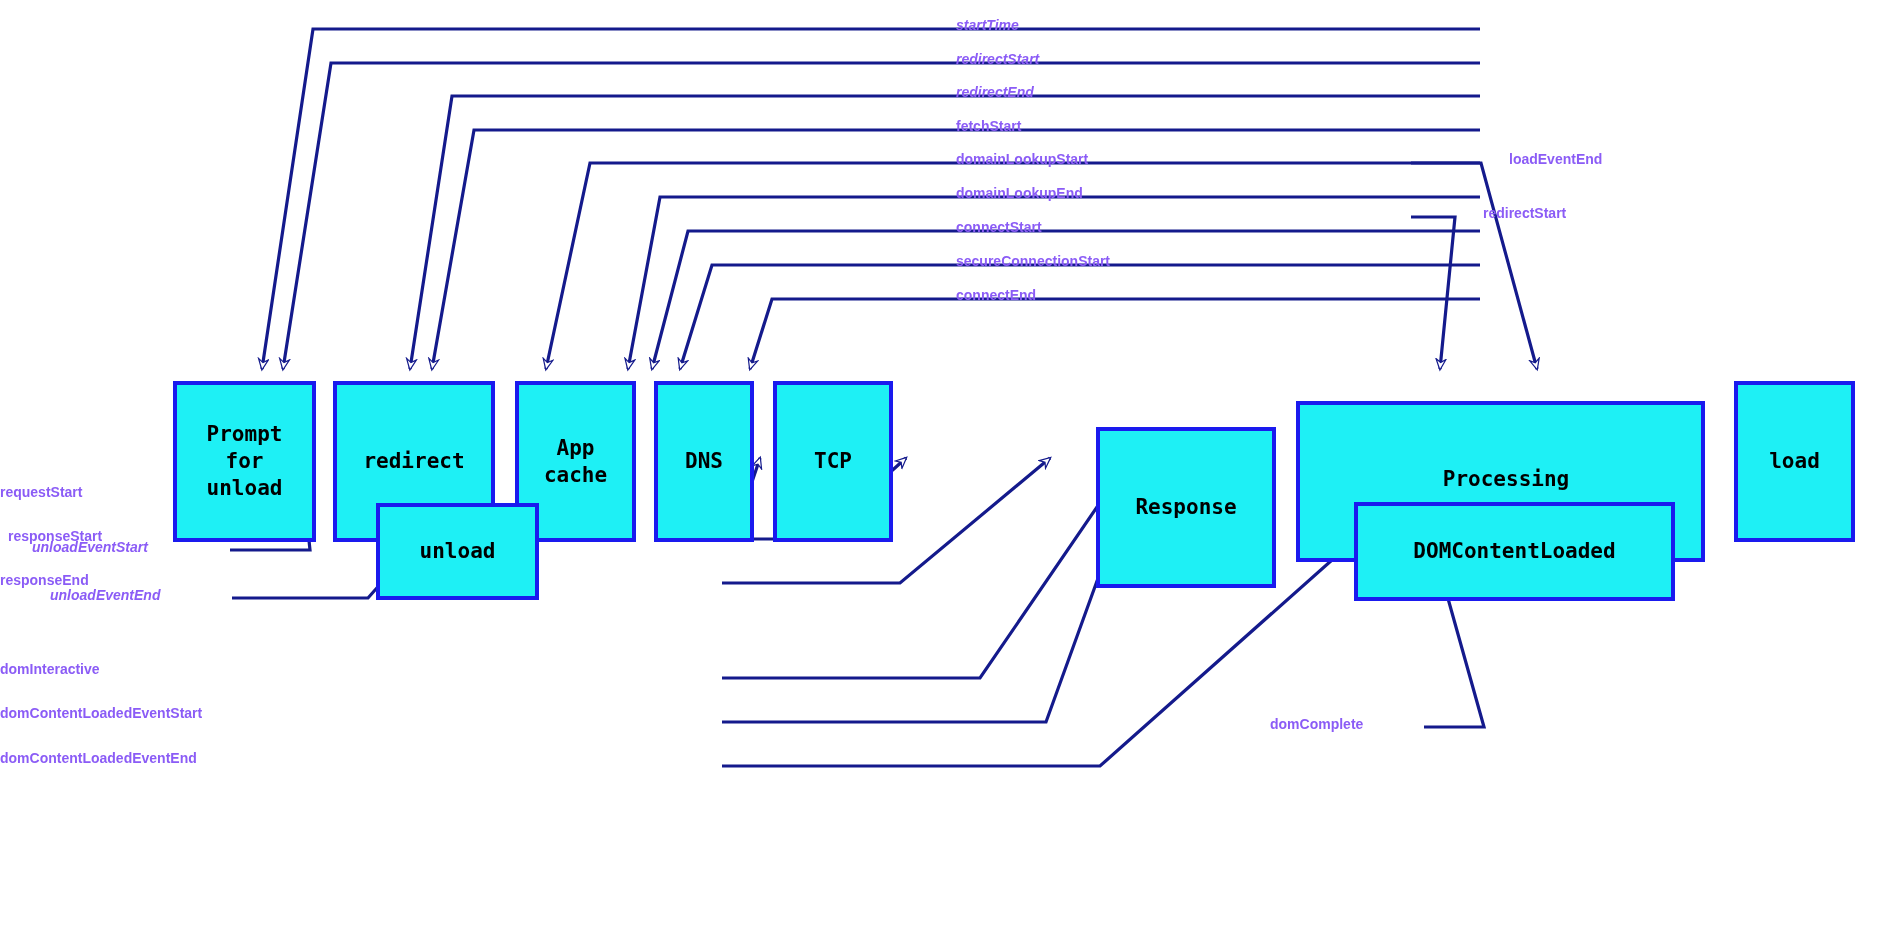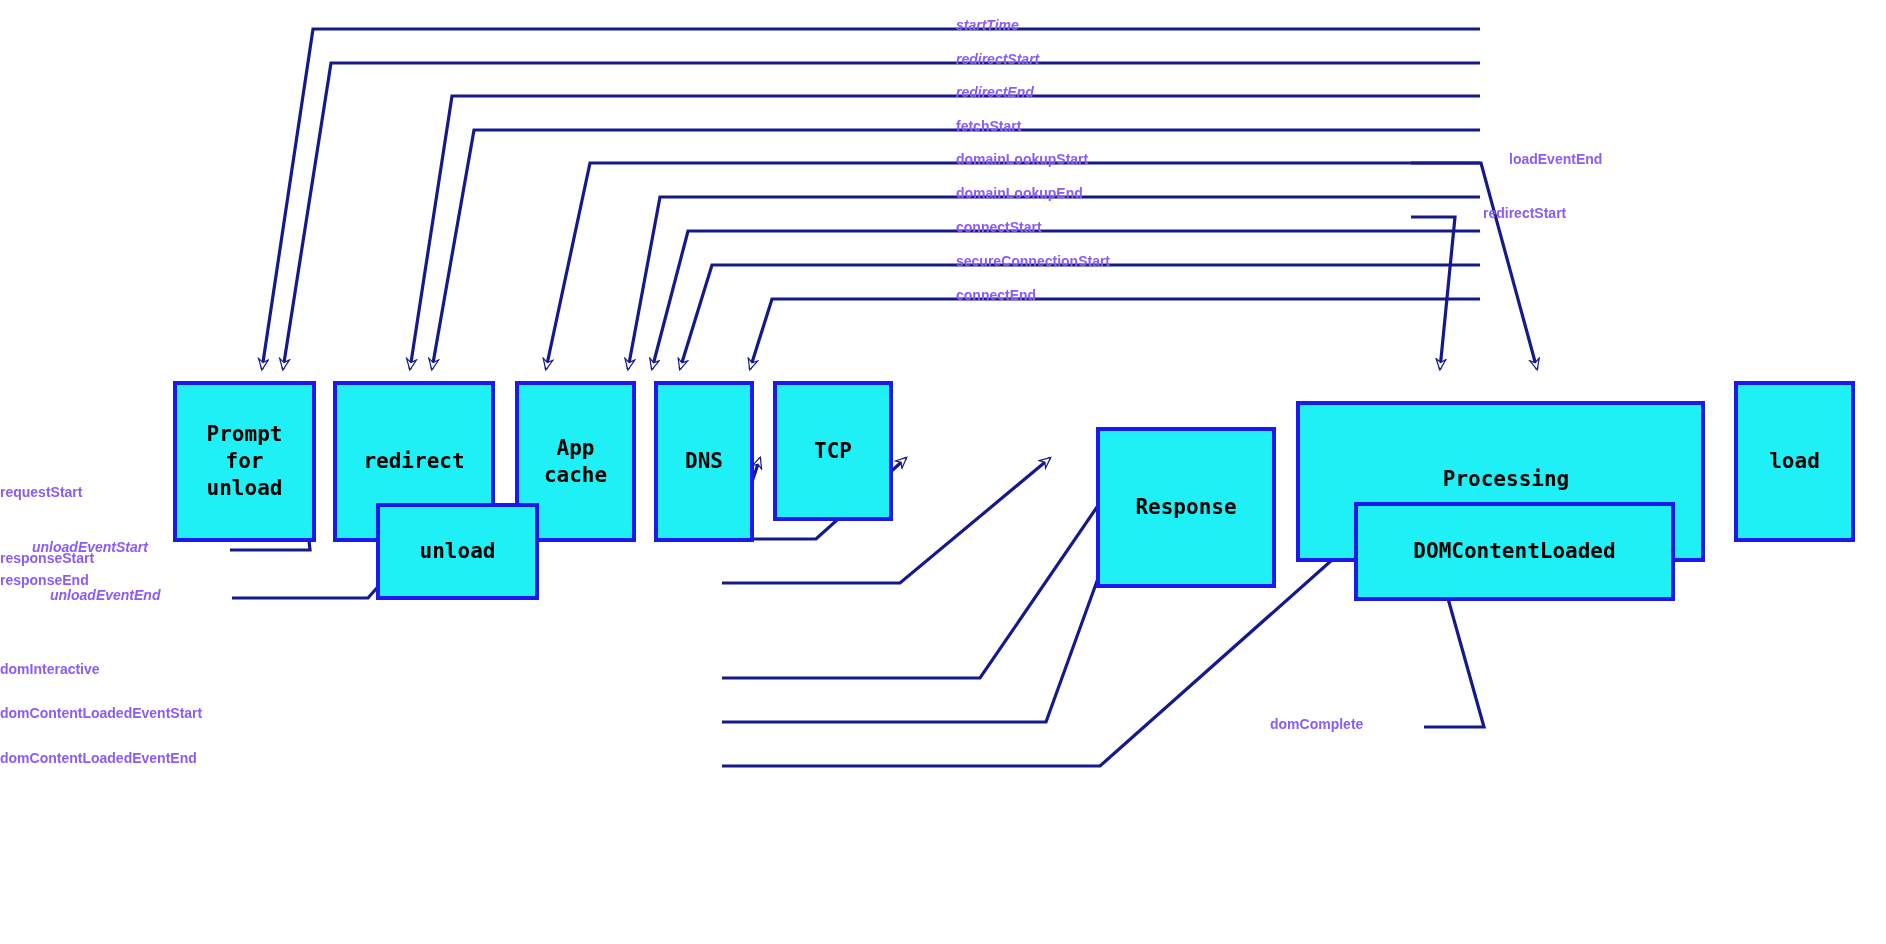--- a/index.html
+++ b/index.html
@@ -115,21 +115,21 @@
 
   <div class="phase-box" style="left:515px; top:381px; width:121px; height:161px;">
     <span class="phase-label">App
 cache</span>
   </div>
 
   <div class="phase-box" style="left:654px; top:381px; width:100px; height:161px;">
     <span class="phase-label">DNS</span>
   </div>
 
-  <div class="phase-box" style="left:773px; top:381px; width:120px; height:140px;">
+  <div class="phase-box" style="left:773px; top:381px; width:120px; height:161px;">
     <span class="phase-label">TCP</span>
   </div>
 
 
   <div class="phase-box" style="left:1096px; top:381px; width:180px; height:161px;margin-top:46px;">
     <span class="phase-label">Response</span>
   </div>
 
   <div class="phase-box" style="left:1296px; top:401px; width:409px; height:161px;padding-left:11px;">
     <span class="phase-label" style="position:relative; top:-2px;">Processing</span>
@@ -157,21 +157,21 @@
   <div class="lbl" style="left:956px; top:254px;"><span>secureConnectionStart</span></div>
   <div class="lbl" style="left:956px; top:288px;"><span>connectEnd</span></div>
 
   <div class="lbl" style="left:1509px; top:152px;"><span>loadEventEnd</span></div>
   <div class="lbl" style="left:1483px; top:206px;"><span>redirectStart</span></div>
 
   <div class="lbl italic" style="left:32px; top:540px;"><span>unloadEventStart</span></div>
   <div class="lbl italic" style="left:50px; top:588px;"><span>unloadEventEnd</span></div>
 
   <div class="lbl right" style="left:0px; top:485px; width:712px;"><span>requestStart</span></div>
-  <div class="lbl right" style="left:0px; top:551px; width:712px;"><span>responseStart</span></div>
+  <div class="lbl right" style="left:0px; top:529px; width:712px;padding-left:8px;"><span>responseStart</span></div>
   <div class="lbl right" style="left:0px; top:573px; width:712px;"><span>responseEnd</span></div>
   <div class="lbl right" style="left:0px; top:662px; width:712px;"><span>domInteractive</span></div>
   <div class="lbl right" style="left:0px; top:706px; width:712px;"><span>domContentLoadedEventStart</span></div>
   <div class="lbl right" style="left:0px; top:751px; width:712px;"><span>domContentLoadedEventEnd</span></div>
 
   <div class="lbl" style="left:1270px; top:717px;"><span>domComplete</span></div>
 
 </div>
 
 </body></html>

